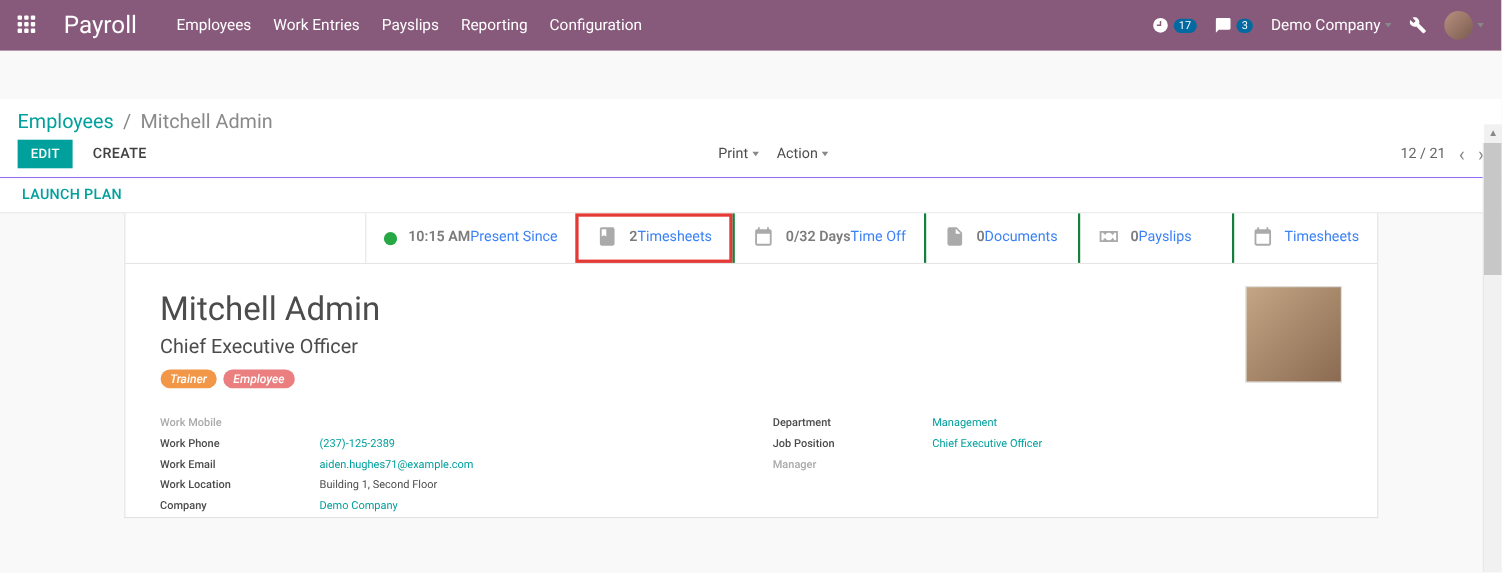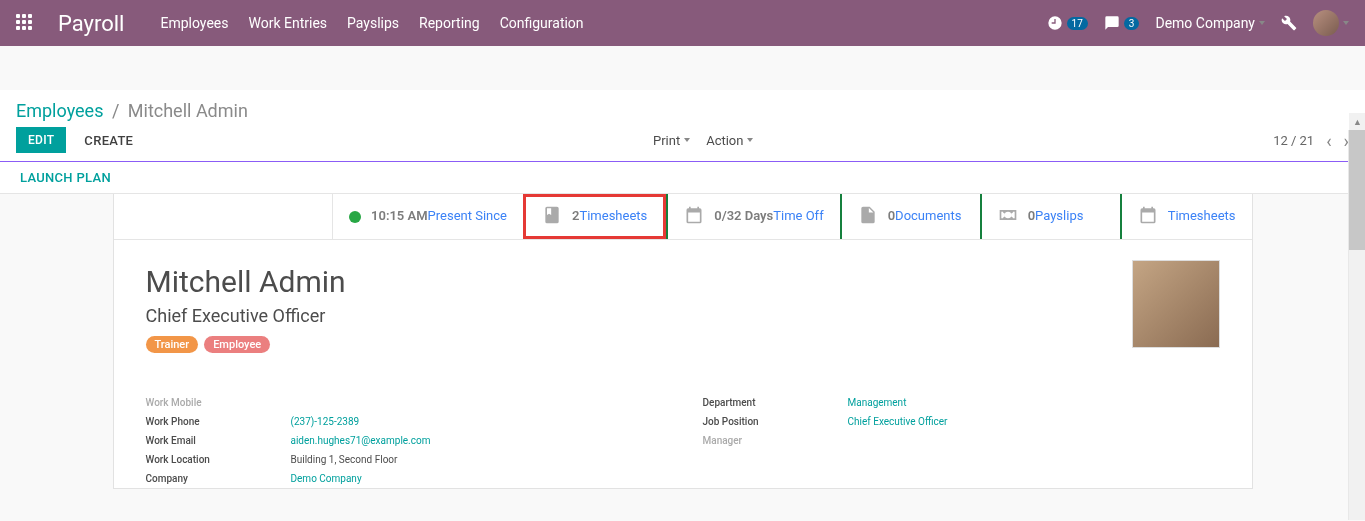--- a/index.html
+++ b/index.html
@@ -49,21 +49,21 @@
 .stat-val { font-size: 13px; font-weight: 600; color: #7c7c7c; }
 .stat-lbl { font-size: 13px; color: #3b82f6; }
 .stat-presence { display:flex; align-items:center; gap:10px; padding:0 16px; border-left:1px solid #e5e5e5; min-width:160px; }
 .dot-green { width:12px; height:12px; border-radius:50%; background:#28a745; }
 
 .highlight-red { border: 3px solid #e53935; }
 
 .sheet-body { padding: 24px 32px 0; position: relative; }
 .emp-name { font-size: 30px; color: #4c4c4c; font-weight: 400; margin-bottom: 6px; }
 .emp-title { font-size: 18px; color: #4c4c4c; margin-bottom: 10px; }
-.tags { display: flex; gap: 6px; margin-bottom: 40px; }
+.tags { display: flex; gap: 6px; margin-bottom: 22px; font-style: italic; }
 .tag { color: #fff; font-size: 11px; padding: 2px 9px; border-radius: 10px; font-weight: 500; }
 .tag-orange { background: #F29648; }
 .tag-pink { background: #EB7F7F; }
 
 .emp-photo { position: absolute; right: 32px; top: 20px; width: 88px; height: 88px; background: linear-gradient(135deg,#c4a584,#8a6b52); border:1px solid #ddd; }
 
 .info-cols { display: flex; gap: 40px; }
 .info-col { flex: 1; }
 .info-row { display: flex; padding: 4px 0; font-size: 10px; }
 .info-label { width: 145px; color: #4c4c4c; font-weight: 500; }

